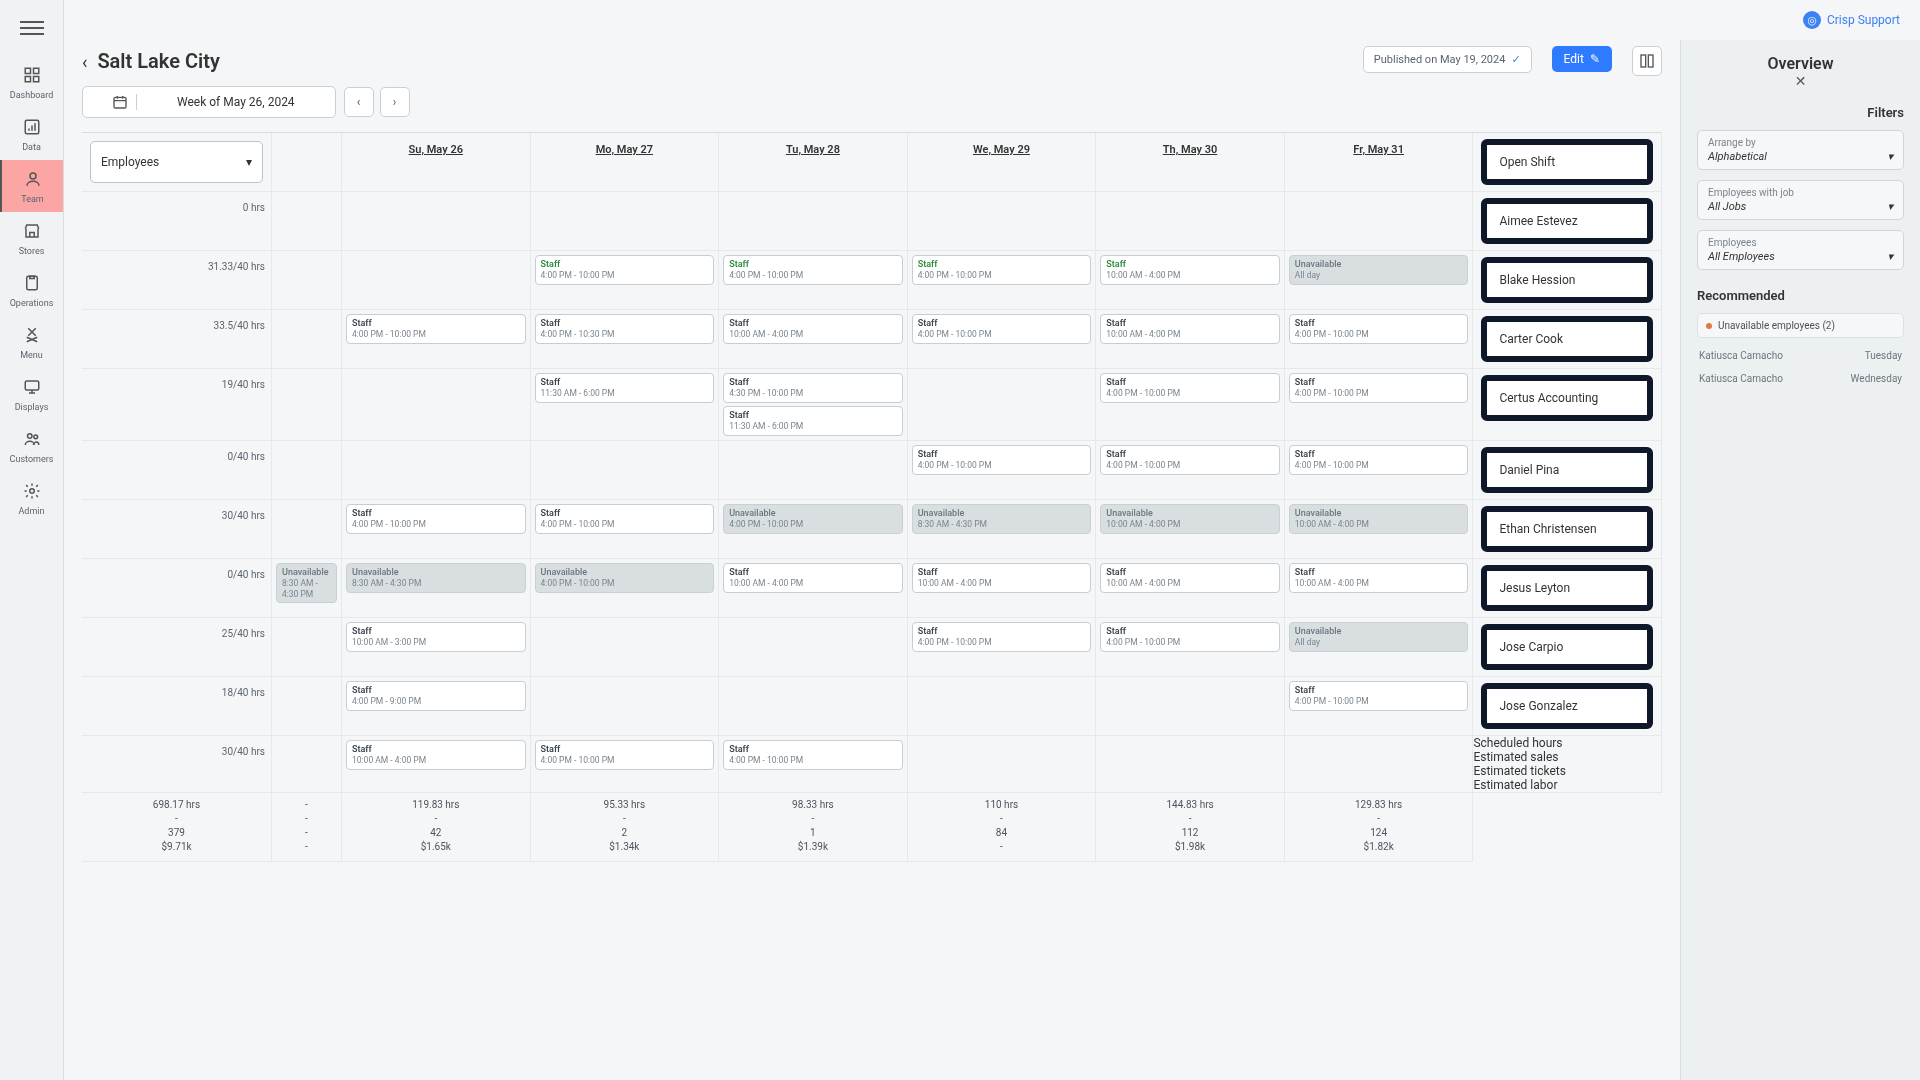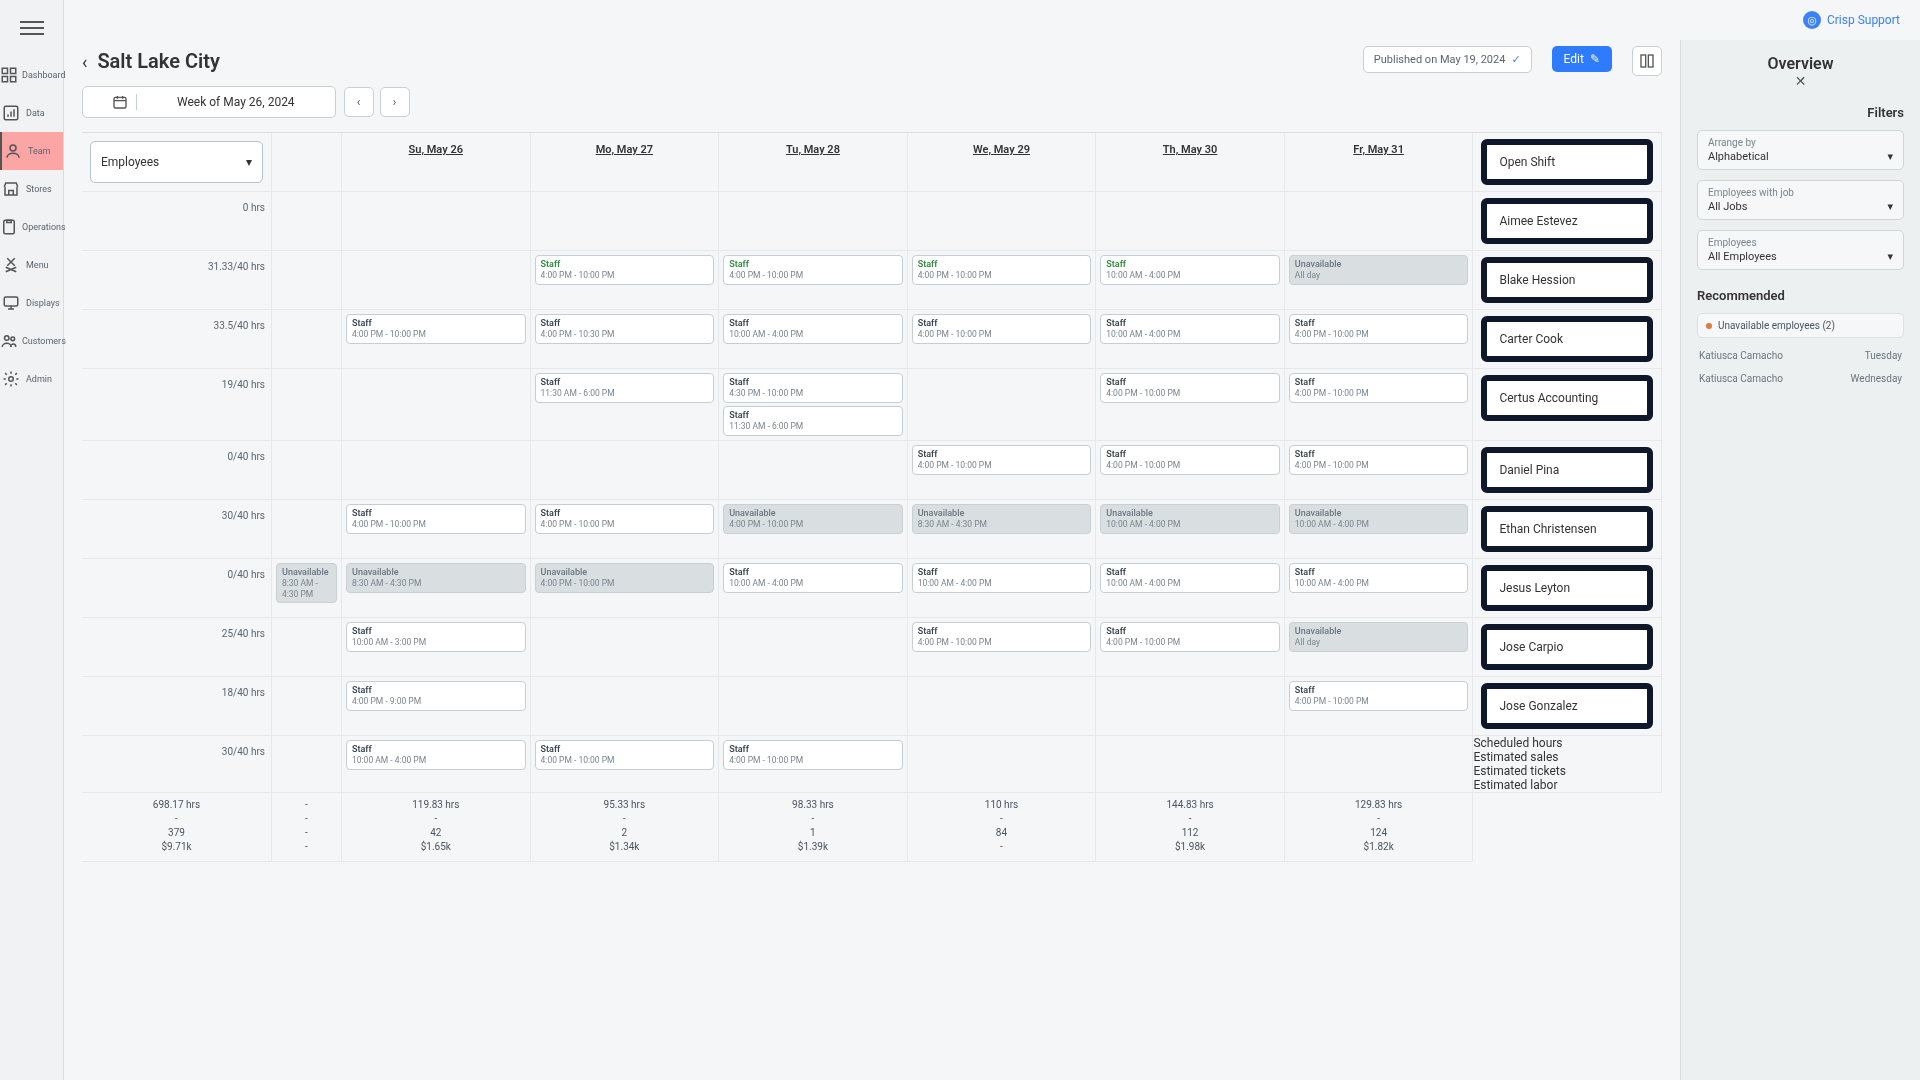--- a/index.html
+++ b/index.html
@@ -2,21 +2,21 @@
 <html><head>
 <meta charset="utf-8">
 <style>
 * { margin: 0; padding: 0; box-sizing: border-box; font-family: -apple-system, BlinkMacSystemFont, "Segoe UI", Roboto, sans-serif; }
 body { background: #f5f6f7; color: #333; font-size: 12px; display: flex; height: 100vh; overflow: hidden; }
 
 
 .sidebar { width: 64px; background: #f0f2f3; border-right: 1px solid #d8dde0; display: flex; flex-direction: column; align-items: center; padding-top: 8px; }
 .hamburger { width: 24px; height: 24px; margin: 8px 0 16px; cursor: pointer; display:flex; flex-direction:column; justify-content:center; gap:4px;}
 .hamburger span{display:block;height:2px;background:#555;}
-.nav-item { width: 100%; padding: 8px 0; display: flex; flex-direction: row; align-items: center; gap: 4px; cursor: pointer; color:#4a5560;}
+.nav-item { width: 100%; padding: 8px 0; display: flex; flex-direction: column; align-items: center; gap: 4px; cursor: pointer; color:#4a5560;}
 .nav-item.active { background:#fca5a5; border-left:2px solid #555;}
 .nav-icon { width: 22px; height: 22px; display:flex;align-items:center;justify-content:center;}
 .nav-label { font-size: 9px; color: #5a6570; }
 
 
 .main { flex: 1; display: flex; flex-direction: column; overflow: hidden; }
 .topbar { height: 40px; display: flex; justify-content: flex-end; align-items: center; padding: 0 20px; gap:8px;}
 .support-badge { display:flex; align-items:center; gap:6px; font-size:12px; color:#3b82f6;}
 .support-dot{width:18px;height:18px;border-radius:50%;background:#3b82f6;display:flex;align-items:center;justify-content:center;color:#fff;font-size:11px;}
 
@@ -65,21 +65,21 @@
 .total-cell div{margin-bottom:3px;}
 
 
 .right-panel { width:240px; border-left:1px solid #d8dde0; background:#edf0f1; padding:14px 16px; overflow:auto;}
 .panel-header{display:flex;justify-content:flex-end;align-items:center;margin-bottom:16px;flex-direction:column;}
 .panel-title{font-size:16px;font-weight:600;}
 .close-x{cursor:pointer;color:#555;font-size:14px;}
 .section-title{font-size:13px;font-weight:600;margin-bottom:10px;text-align:right;}
 .filter-group{margin-bottom:10px;border:1px solid #cdd6db;border-radius:5px;padding:6px 10px;background:#f5f7f8;}
 .filter-label{font-size:10px;color:#7a858e;margin-bottom:2px;}
-.filter-value{font-size:11px;color:#333;display:flex;justify-content:space-between;align-items:center;cursor:pointer;}
+.filter-value{font-size:11px;color:#333;display:flex;justify-content:space-between;align-items:center;cursor:pointer;font-style:italic;}
 .rec-title{font-size:13px;font-weight:600;margin:18px 0 10px;}
 .rec-item{font-size:10px;color:#4a5560;padding:6px 8px;display:flex;align-items:center;gap:6px;border:1px solid #dbe2e6;border-radius:5px;margin-bottom:8px;background:#f5f7f8;}
 .rec-dot{width:6px;height:6px;background:#e07b3a;border-radius:50%;}
 .rec-row{display:flex;justify-content:space-between;font-size:10px;color:#6b7680;padding:4px 2px;margin-bottom:4px;}
 
 
 svg{display:block;}
 </style>
 </head>
 <body>

